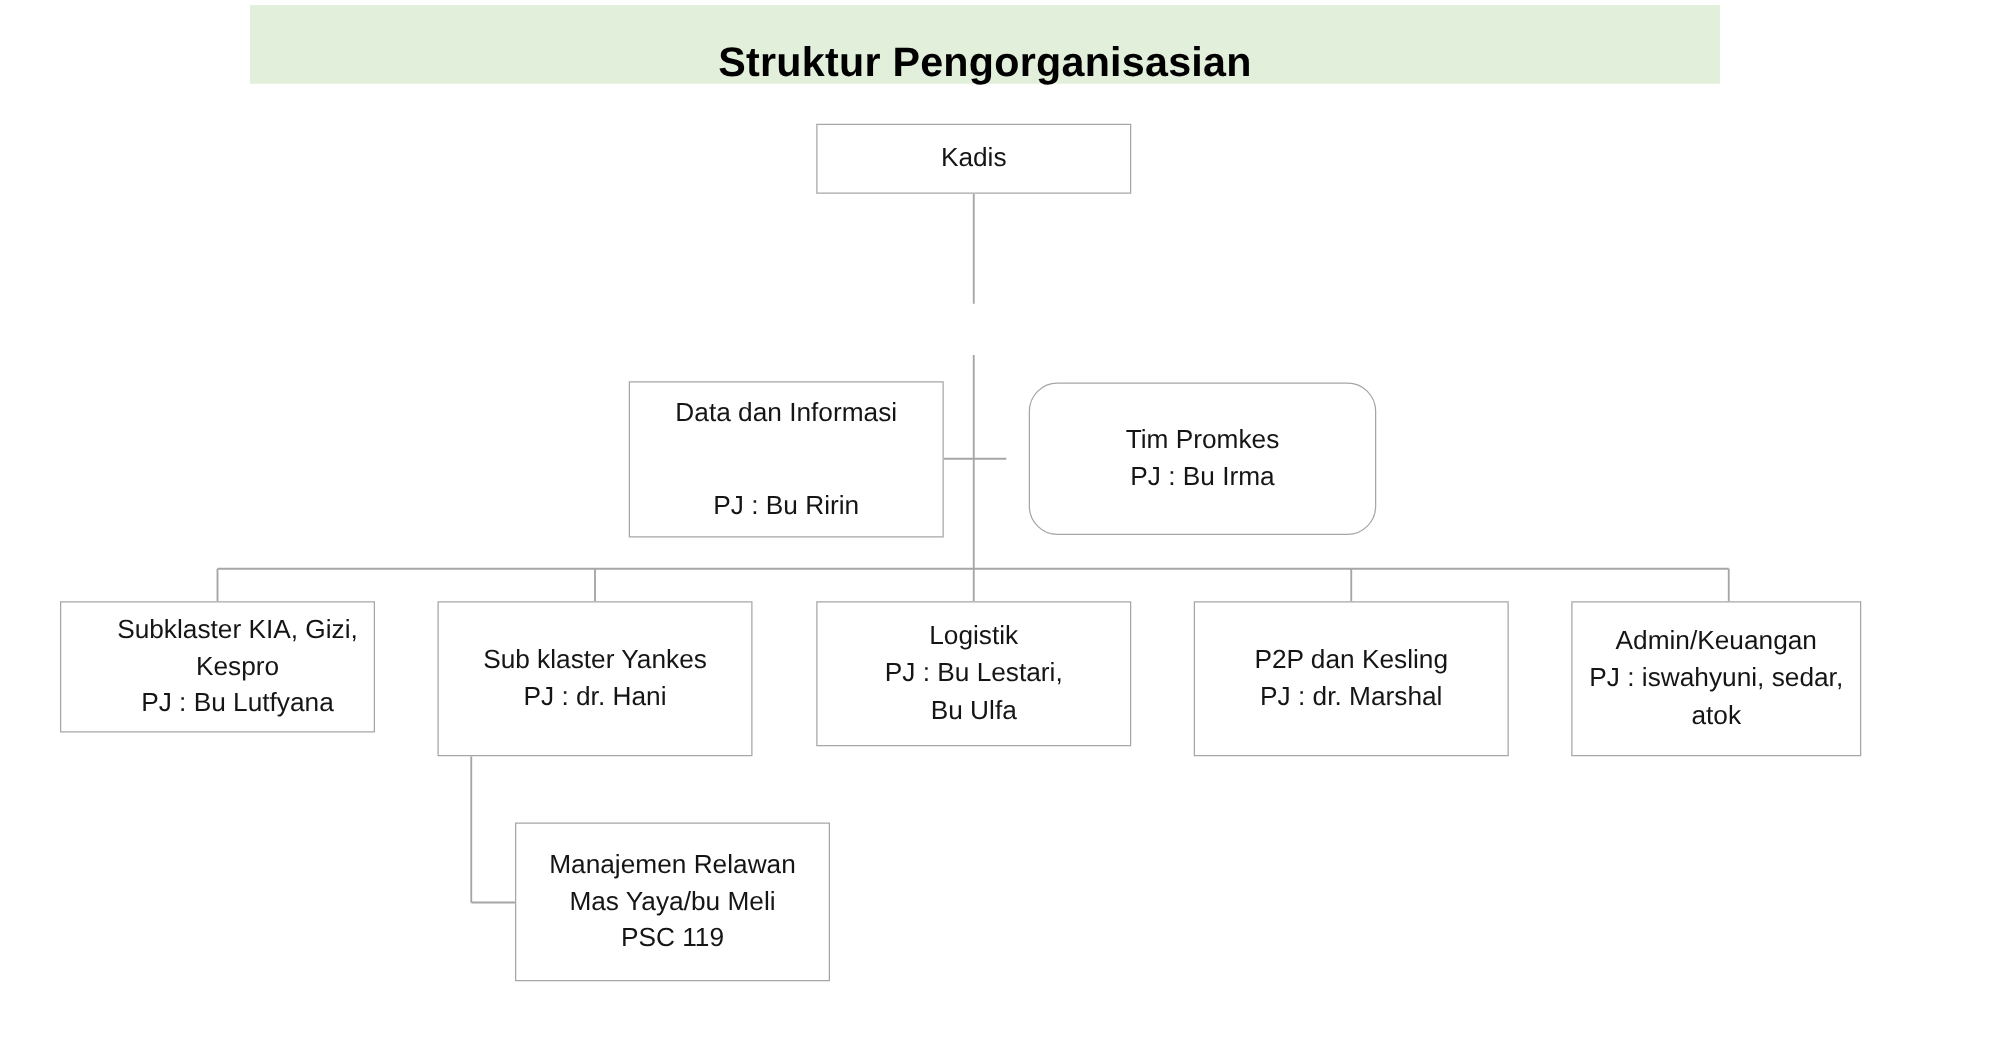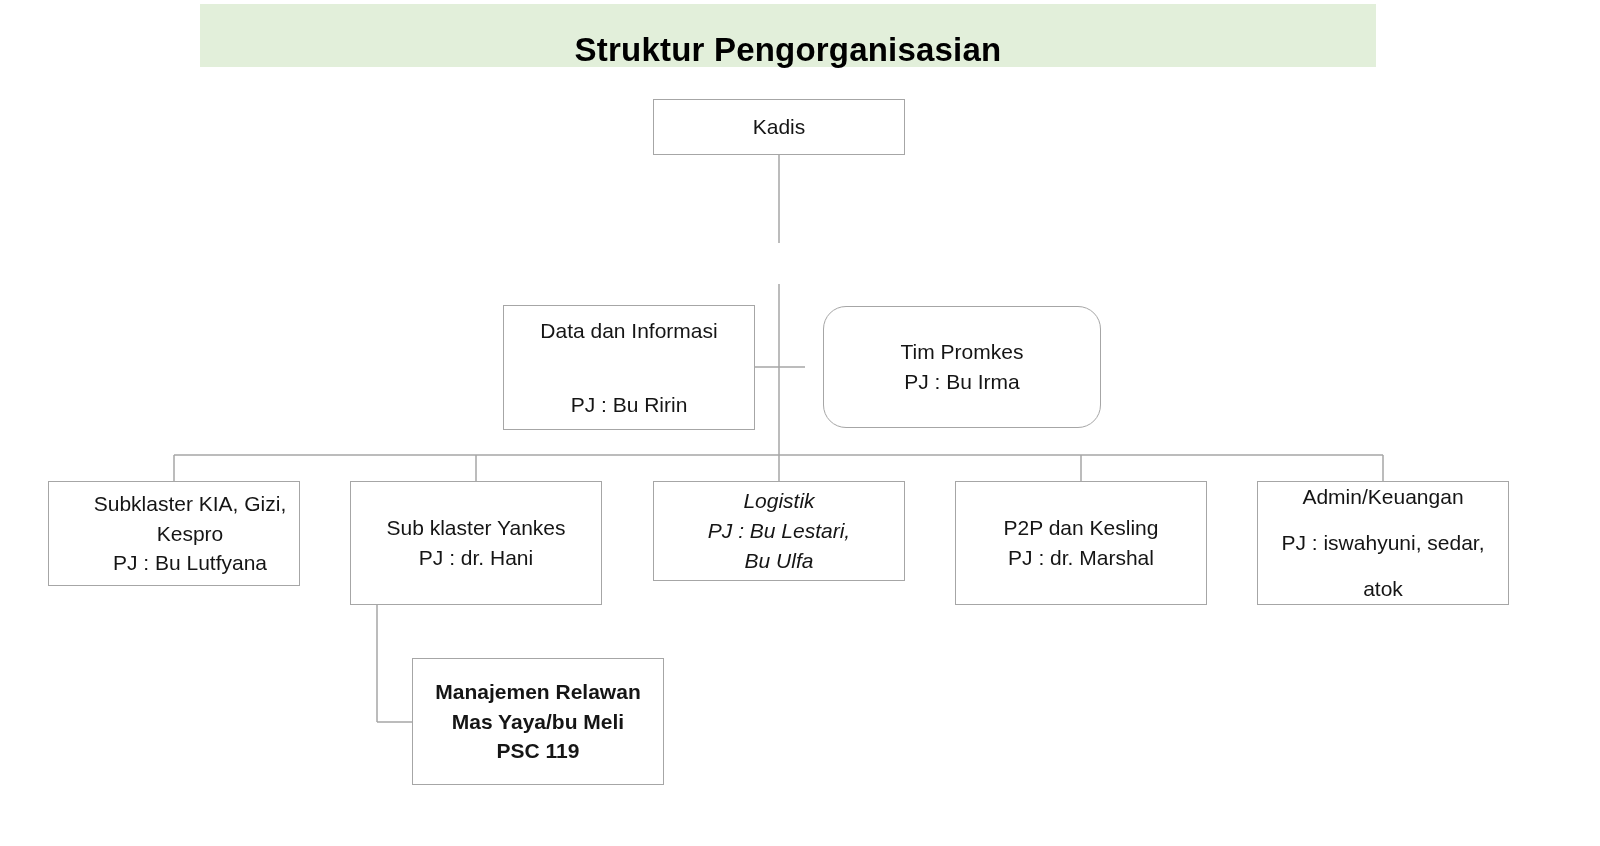--- a/index.html
+++ b/index.html
@@ -61,24 +61,24 @@
   .node .node-line { display: block; }
   .node.gap-lines { row-gap: 14px; gap: 44px; }
 
   
   .n-kadis            { left: 653px;  top: 99px;  width: 252px; height: 56px; }
   .n-sekretaris       { left: 657px;  top: 243px; width: 252px; height: 41px; }
   .n-data-informasi   { left: 503px;  top: 305px; width: 252px; height: 125px; }
   .n-tim-promkes      { left: 823px;  top: 306px; width: 278px; height: 122px; border-radius: 23px; }
   .n-subklaster-kia   { left: 48px;   top: 481px; width: 252px; height: 105px; padding-left: 32px; }
   .n-yankes           { left: 350px;  top: 481px; width: 252px; height: 124px; }
-  .n-logistik         { left: 653px;  top: 481px; width: 252px; height: 100px; font-style: italic; }
+  .n-logistik         { left: 653px;  top: 481px; width: 252px; height: 116px; }
   .n-p2p              { left: 955px;  top: 481px; width: 252px; height: 124px; }
-  .n-admin            { left: 1257px; top: 481px; width: 252px; height: 124px; justify-content: space-between; }
-  .n-relawan          { left: 412px;  top: 658px; width: 252px; height: 127px; font-weight: bold; }
+  .n-admin            { left: 1257px; top: 481px; width: 232px; height: 124px; }
+  .n-relawan          { left: 412px;  top: 658px; width: 252px; height: 127px; }
 </style>
 </head>
 <body>
 
 <div class="stage">
 
   <div class="title-banner">
     <span class="title-text">Struktur Pengorganisasian</span>
   </div>
 

